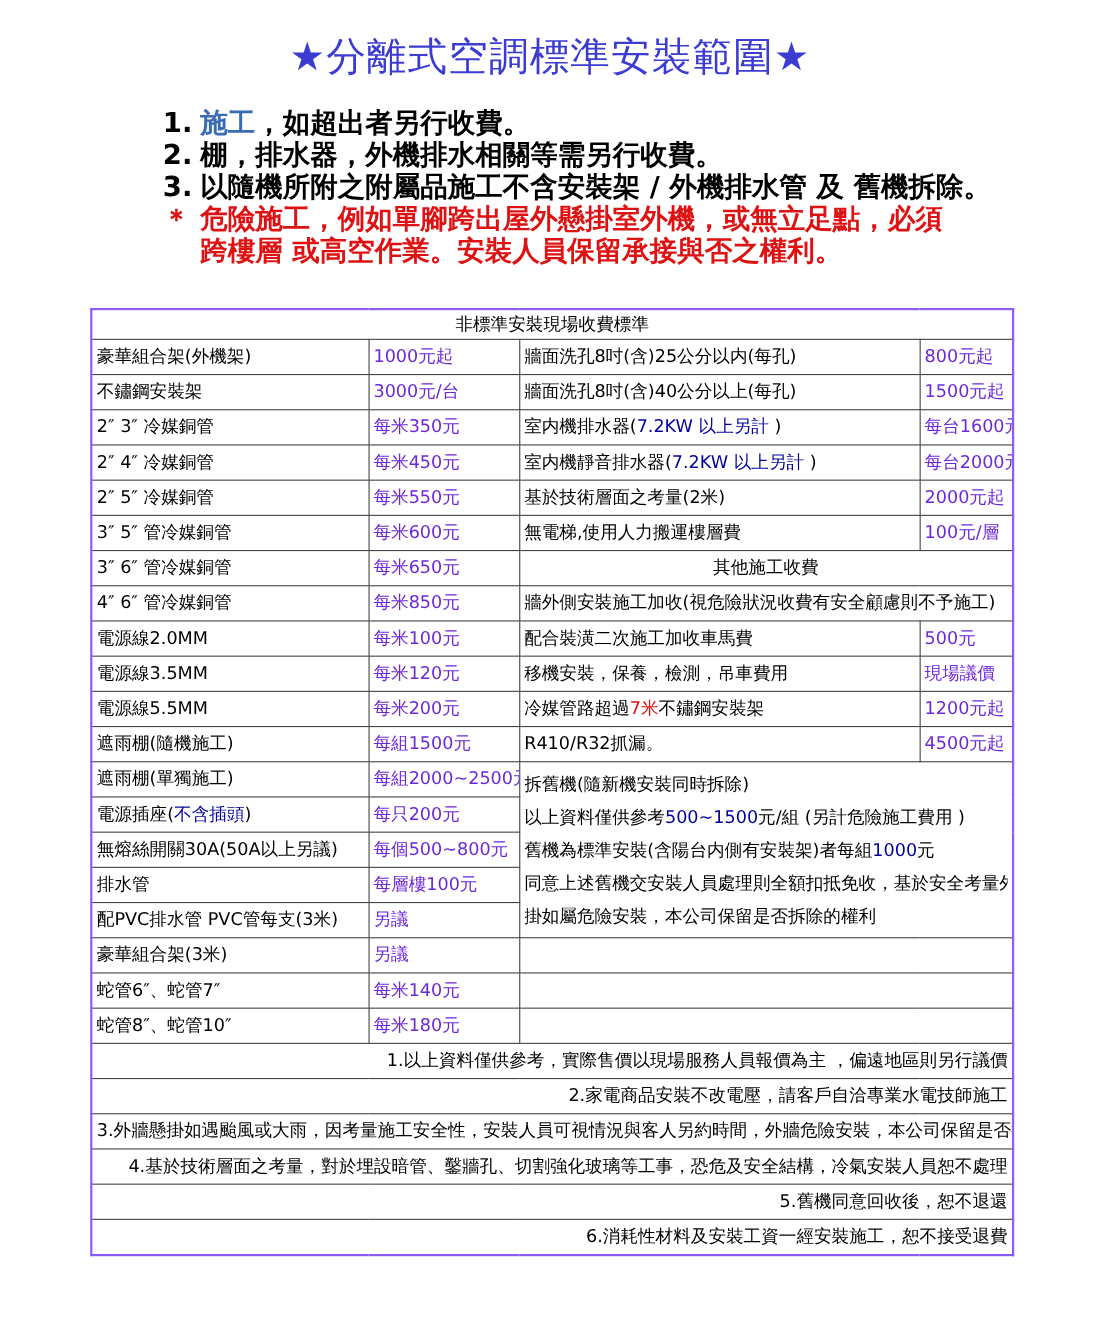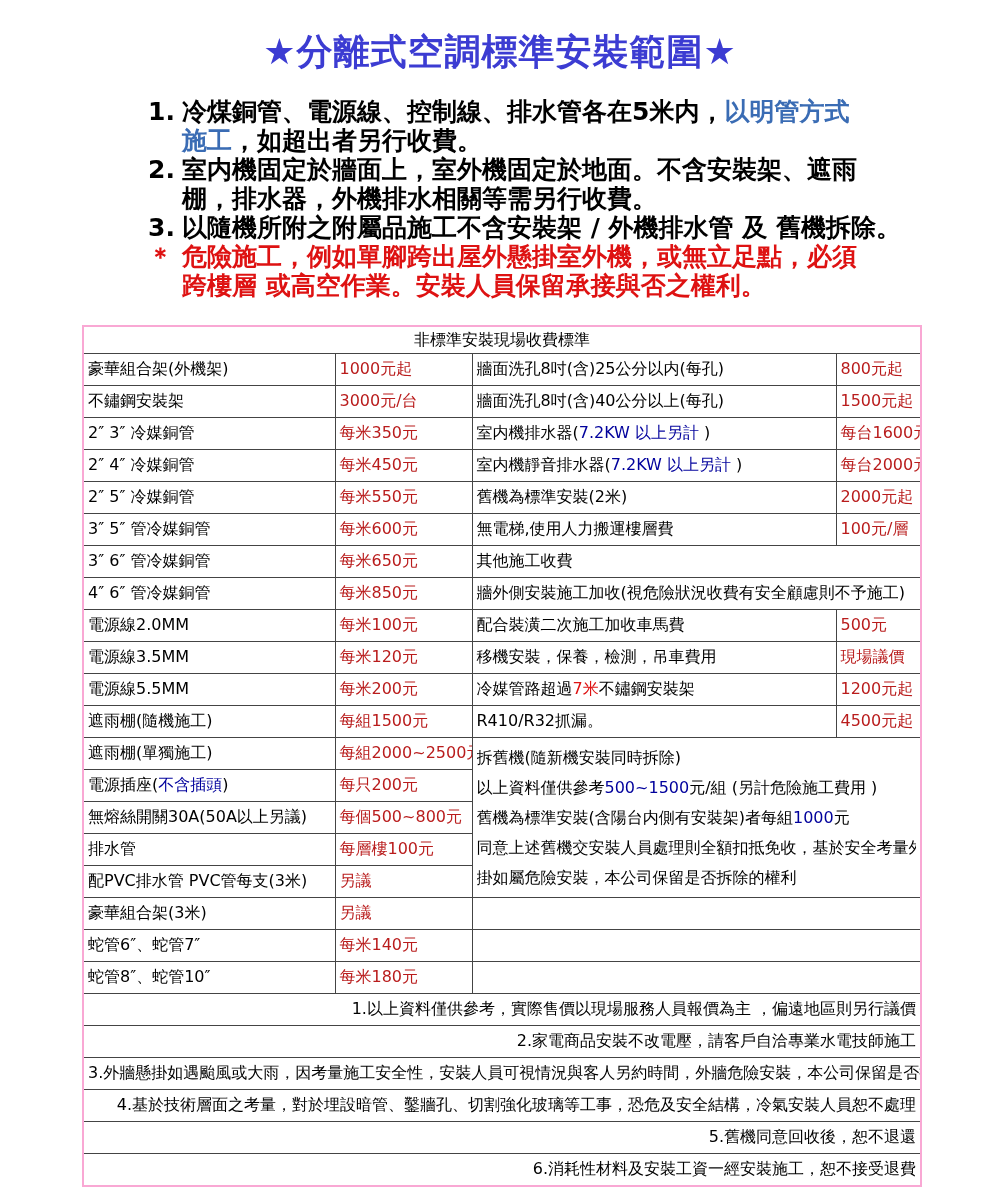--- a/index.html
+++ b/index.html
@@ -4,68 +4,66 @@
 <style>
   html,body { margin:0; padding:0; background:#fff; }
   body {
     width:1000px; height:1200px; overflow:hidden;
     font-family:"DejaVu Sans", sans-serif; color:#000;
   }
   .page { position:relative; width:1000px; height:1200px; }
 
   .title {
     margin:28px 0 0 0; text-align:center;
-    font-size:36px; font-weight:bold; letter-spacing:1px;
+    font-size:36px; font-weight:normal; letter-spacing:1px;
     color:#3C3CD2;
   }
 
   .intro { margin:20px 0 0 148px; width:740px; font-size:25px; font-weight:bold; line-height:29px; }
   .intro-item { position:relative; padding-left:34px; }
   .intro-item .num { position:absolute; left:0; top:0; }
   .iline { white-space:nowrap; }
 
   .c-s { color:#3A6CB4; }
   .c-r { color:#DE1212; }
   .c-n { color:#00009C; }
 
   table.fee {
     border-collapse:collapse; table-layout:fixed;
-    margin:25px 0 0 82px; width:838px;
-    border:2px solid #f9a8d4;
+    margin:38px 0 0 82px; width:838px;
+    border:2px solid #8b5cf6;
   }
   table.fee td {
     border:1px solid #444;
     font-size:16px; height:29px;
     padding:1px 4px; vertical-align:middle;
     white-space:nowrap; overflow:hidden;
   }
   tr.hdr td { height:24px; text-align:center; }
-  td.price, td.rprice { color:#b91c1c; }
+  td.price, td.rprice { color:#6d28d9; }
   td.dbl { border-left:3px double #000; }
-  td.subhead { }
+  td.subhead { text-align:center; }
   td.wide { }
   td.merged { white-space:normal; vertical-align:top; font-size:15px; padding:4px 4px 0 7px; }
   .mline { line-height:30px; white-space:nowrap; overflow:hidden; }
   td.note { height:22px; font-size:16px;text-align:right; }
 </style>
 </head>
 <body>
 
 <div class="page">
   <div class="title">★分離式空調標準安裝範圍★</div>
 
   <div class="intro" id="intro">
       <div class="intro-item">
         <span class="num">1.</span>
-        <div class="iline"><span>冷煤銅管、電源線、控制線、排水管各在5米内，</span><span class="c-s">以明管方式</span></div>
         <div class="iline"><span class="c-s">施工</span><span>，如超出者另行收費。</span></div>
       </div>
       <div class="intro-item">
         <span class="num">2.</span>
-        <div class="iline"><span>室内機固定於牆面上，室外機固定於地面。不含安裝架、遮雨</span></div>
         <div class="iline"><span>棚，排水器，外機排水相關等需另行收費。</span></div>
       </div>
       <div class="intro-item">
         <span class="num">3.</span>
         <div class="iline"><span>以隨機所附之附屬品施工不含安裝架 / 外機排水管 及 舊機拆除。</span></div>
       </div>
       <div class="intro-item">
         <span class="num c-r">＊</span>
         <div class="iline"><span class="c-r">危險施工，例如單腳跨出屋外懸掛室外機，或無立足點，必須</span></div>
         <div class="iline"><span class="c-r">跨樓層 或高空作業。安裝人員保留承接與否之權利。</span></div>
@@ -103,21 +101,21 @@
         </tr>
         <tr>
           <td class="item"><span>2″ 4″ 冷媒銅管</span></td>
           <td class="price"><span>每米450元</span></td>
           <td class="desc dbl"><span>室内機靜音排水器(</span><span class="c-n">7.2KW 以上另計</span><span> )</span></td>
           <td class="rprice"><span>每台2000元</span></td>
         </tr>
         <tr>
           <td class="item"><span>2″ 5″ 冷媒銅管</span></td>
           <td class="price"><span>每米550元</span></td>
-          <td class="desc dbl"><span>舊機為標準安裝(2米)</span></td>
+          <td class="desc dbl"><span>基於技術層面之考量(2米)</span></td>
           <td class="rprice"><span>2000元起</span></td>
         </tr>
         <tr>
           <td class="item"><span>3″ 5″ 管冷媒銅管</span></td>
           <td class="price"><span>每米600元</span></td>
           <td class="desc dbl"><span>無電梯,使用人力搬運樓層費</span></td>
           <td class="rprice"><span>100元/層</span></td>
         </tr>
         <tr>
           <td class="item"><span>3″ 6″ 管冷媒銅管</span></td>

